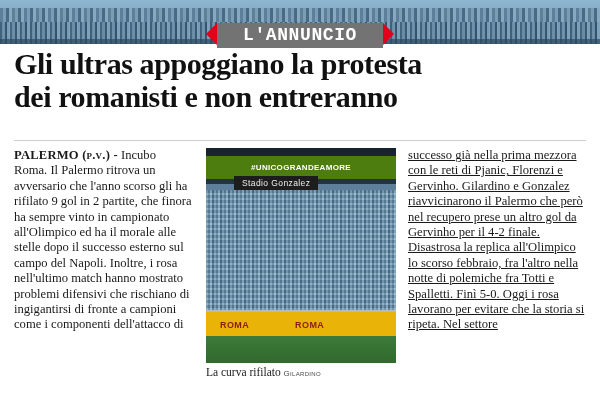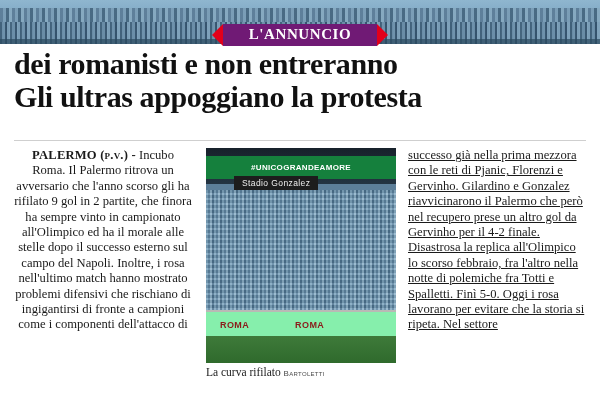--- a/index.html
+++ b/index.html
@@ -63,25 +63,25 @@
     position:absolute;
     left:0; top:24px;
     width:600px;
     height:22px;
     display:flex;
     justify-content:center;
     align-items:center;
   }
   .banner {
     position:relative;
-    background:#701a75;
+    background:#737373;
     color:#ffffff;
-    font-family:Liberation Serif, serif;
-    font-weight:bold;
-    font-size:15px;
+    font-family:Liberation Mono, monospace;
+    font-weight:bold;
+    font-size:18px;
     letter-spacing:.6px;
     padding:3px 26px 4px 26px;
     line-height:1;
   }
   .banner::before, .banner::after {
     content:"";
     position:absolute;
     top:0;
     width:0; height:0;
     border-top:11px solid transparent;
@@ -124,21 +124,21 @@
   .col {
     position:absolute;
     top:148px;
     font-family:"Liberation Serif", serif;
     font-size:12.6px;
     line-height:15.4px;
     color:#1a1a1a;
     text-align:left;
   }
   .col p { margin:0; }
-  .col1 { left:14px;  width:178px; height:250px; overflow:hidden;text-align:center; }
+  .col1 { left:14px;  width:178px; height:250px; overflow:hidden; }
   .col3 { left:408px; width:178px; height:250px; overflow:hidden;text-decoration:underline; }
   .dropcap-lead {
     font-variant: small-caps;
     font-weight:bold;
     letter-spacing:.2px;
   }
 
   
   .photo {
     position:absolute;
@@ -149,21 +149,21 @@
     overflow:hidden;
     background:#5d7f99;
   }
   .ph-sky {
     position:absolute; left:0; top:0; width:190px; height:36px;
     background:linear-gradient(180deg,#17212b 0%, #243442 100%);
   }
   .ph-banner {
     position:absolute;
     left:0; top:8px; width:190px; height:23px;
-    background:#15803d;
+    background:#4d7c0f;
     display:flex; align-items:center; justify-content:center;
   }
   .ph-banner span {
     color:#fff;
     font-family:"Liberation Sans", sans-serif;
     font-weight:bold;
     font-size:8px;
     letter-spacing:.3px;
   }
   .ph-sign {
@@ -190,21 +190,21 @@
   .ph-crowd::after {
     content:"";
     position:absolute; left:0; top:0; width:190px; height:120px;
     background: repeating-linear-gradient(0deg,
       rgba(255,255,255,.12) 0px, rgba(255,255,255,.12) 2px,
       rgba(0,0,0,.10) 2px, rgba(0,0,0,.10) 5px);
   }
   .ph-ad {
     position:absolute;
     left:0; top:162px; width:190px; height:26px;
-    background:#86efac;
+    background:#eab308;
     border-top:2px solid #b9b9b5;
     display:flex; align-items:center;
   }
   .ph-ad span {
     font-family:"Liberation Sans", sans-serif;
     font-size:9px;
     font-weight:bold;
     color:#8b1a1a;
     padding-left:14px;
     letter-spacing:.4px;
@@ -242,22 +242,22 @@
     <div class="hero-stand"></div>
     <div class="hero-stand2"></div>
     <div class="hero-rail"></div>
   </div>
 
   <div class="banner-wrap">
     <div class="banner">L'ANNUNCIO</div>
   </div>
 
   <div class="headline">
+    <div>Gli ultras appoggiano la protesta</div>
     <div>dei romanisti e non entreranno</div>
-    <div>Gli ultras appoggiano la protesta</div>
   </div>
 
   <div class="rule"></div>
 
   <div class="col col1">
     <p><span class="dropcap-lead">PALERMO (p.v.) -</span><span> Incubo Roma. Il Palermo ritrova un avversario che l'anno scorso gli ha rifilato 9 gol in 2 partite, che finora ha sempre vinto in campionato all'Olimpico ed ha il morale alle stelle dopo il successo esterno sul campo del Napoli. Inoltre, i rosa nell'ultimo match hanno mostrato problemi difensivi che rischiano di ingigantirsi di fronte a campioni come i componenti dell'attacco di</span></p>
   </div>
 
   <div class="photo">
     <div class="ph-sky"></div>
@@ -268,20 +268,20 @@
     <div class="ph-crowd"></div>
     <div class="ph-ad">
       <span>ROMA</span>
       <span>ROMA</span>
     </div>
     <div class="ph-pitch"></div>
   </div>
 
   <div class="caption">
     <span>La curva rifilato</span>
-    <span class="cred">Bartoletti</span>
+    <span class="cred">Gilardino</span>
   </div>
 
   <div class="col col3">
     <p>successo già nella prima mezzora con le reti di Pjanic, Florenzi e Gervinho. Gilardino e Gonzalez riavvicinarono il Palermo che però nel recupero prese un altro gol da Gervinho per il 4-2 finale. Disastrosa la replica all'Olimpico lo scorso febbraio, fra l'altro nella notte di polemiche fra Totti e Spalletti. Finì 5-0. Oggi i rosa lavorano per evitare che la storia si ripeta. Nel settore</p>
   </div>
 
 </div>
 
 </body></html>

